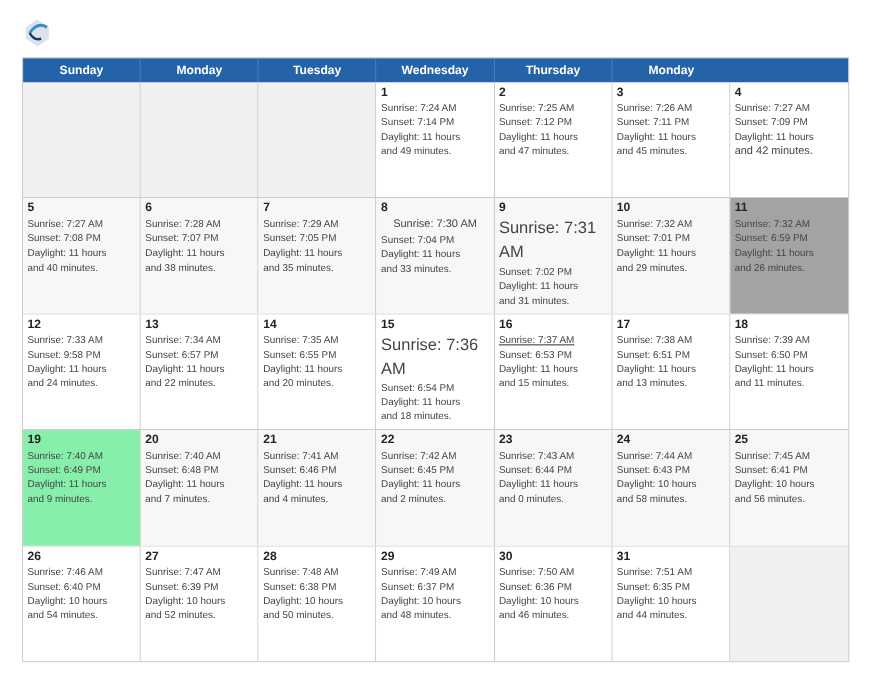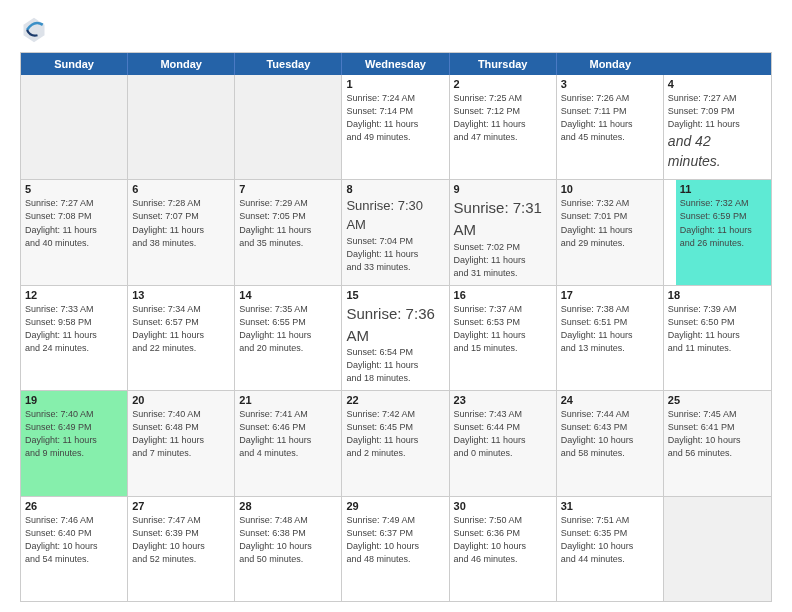--- a/index.html
+++ b/index.html
@@ -145,21 +145,21 @@
             <div style="font-size: 9px; color: rgb(68, 68, 68); line-height: 1.45;">Sunrise: 7:26 AM</div>
             <div style="font-size: 9px; color: rgb(68, 68, 68); line-height: 1.45;">Sunset: 7:11 PM</div>
             <div style="font-size: 9px; color: rgb(68, 68, 68); line-height: 1.45;">Daylight: 11 hours</div>
             <div style="font-size: 9px; color: rgb(68, 68, 68); line-height: 1.45;">and 45 minutes.</div>
           </div>
           <div style="border-right: none; border-bottom: none; padding: 3px 4px 2px; font-size: 9px; color: rgb(51, 51, 51); background: rgb(255, 255, 255); min-height: 88px;">
             <div style="font-size: 11px; font-weight: bold; color: rgb(34, 34, 34); margin-bottom: 2px;">4</div>
             <div style="font-size: 9px; color: rgb(68, 68, 68); line-height: 1.45;">Sunrise: 7:27 AM</div>
             <div style="font-size: 9px; color: rgb(68, 68, 68); line-height: 1.45;">Sunset: 7:09 PM</div>
             <div style="font-size: 9px; color: rgb(68, 68, 68); line-height: 1.45;">Daylight: 11 hours</div>
-            <div style="font-size: 14px; color: rgb(68, 68, 68); line-height: 1.45; font-style: italic;">and 42 minutes.</div>
+            <div style="font-size: 10px; color: rgb(68, 68, 68); line-height: 1.45;">and 42 minutes.</div>
           </div>
         </div>
         <div class="cal-row">
           <div style="border-right: 1px solid rgb(204, 204, 204); border-bottom: none; padding: 3px 4px 2px; font-size: 9px; color: rgb(51, 51, 51); background: rgb(247, 247, 247); min-height: 88px;">
             <div style="font-size: 11px; font-weight: bold; color: rgb(34, 34, 34); margin-bottom: 2px;">5</div>
             <div style="font-size: 9px; color: rgb(68, 68, 68); line-height: 1.45;">Sunrise: 7:27 AM</div>
             <div style="font-size: 9px; color: rgb(68, 68, 68); line-height: 1.45;">Sunset: 7:08 PM</div>
             <div style="font-size: 9px; color: rgb(68, 68, 68); line-height: 1.45;">Daylight: 11 hours</div>
             <div style="font-size: 9px; color: rgb(68, 68, 68); line-height: 1.45;">and 40 minutes.</div>
           </div>
@@ -172,40 +172,40 @@
           </div>
           <div style="border-right: 1px solid rgb(204, 204, 204); border-bottom: none; padding: 3px 4px 2px; font-size: 9px; color: rgb(51, 51, 51); background: rgb(247, 247, 247); min-height: 88px;">
             <div style="font-size: 11px; font-weight: bold; color: rgb(34, 34, 34); margin-bottom: 2px;">7</div>
             <div style="font-size: 9px; color: rgb(68, 68, 68); line-height: 1.45;">Sunrise: 7:29 AM</div>
             <div style="font-size: 9px; color: rgb(68, 68, 68); line-height: 1.45;">Sunset: 7:05 PM</div>
             <div style="font-size: 9px; color: rgb(68, 68, 68); line-height: 1.45;">Daylight: 11 hours</div>
             <div style="font-size: 9px; color: rgb(68, 68, 68); line-height: 1.45;">and 35 minutes.</div>
           </div>
           <div style="border-right: 1px solid rgb(204, 204, 204); border-bottom: none; padding: 3px 4px 2px; font-size: 9px; color: rgb(51, 51, 51); background: rgb(247, 247, 247); min-height: 88px;">
             <div style="font-size: 11px; font-weight: bold; color: rgb(34, 34, 34); margin-bottom: 2px;">8</div>
-            <div style="font-size: 13px; color: rgb(68, 68, 68); line-height: 1.45;">Sunrise: 7:30 AM</div>
+            <div style="font-size: 10px; color: rgb(68, 68, 68); line-height: 1.45; text-align: center;">Sunrise: 7:30 AM</div>
             <div style="font-size: 9px; color: rgb(68, 68, 68); line-height: 1.45;">Sunset: 7:04 PM</div>
             <div style="font-size: 9px; color: rgb(68, 68, 68); line-height: 1.45;">Daylight: 11 hours</div>
             <div style="font-size: 9px; color: rgb(68, 68, 68); line-height: 1.45;">and 33 minutes.</div>
           </div>
           <div style="border-right: 1px solid rgb(204, 204, 204); border-bottom: none; padding: 3px 4px 2px; font-size: 9px; color: rgb(51, 51, 51); background: rgb(247, 247, 247); min-height: 88px;">
             <div style="font-size: 11px; font-weight: bold; color: rgb(34, 34, 34); margin-bottom: 2px;">9</div>
             <div style="font-size: 15px; color: rgb(68, 68, 68); line-height: 1.45;">Sunrise: 7:31 AM</div>
             <div style="font-size: 9px; color: rgb(68, 68, 68); line-height: 1.45;">Sunset: 7:02 PM</div>
             <div style="font-size: 9px; color: rgb(68, 68, 68); line-height: 1.45;">Daylight: 11 hours</div>
             <div style="font-size: 9px; color: rgb(68, 68, 68); line-height: 1.45;">and 31 minutes.</div>
           </div>
           <div style="border-right: 1px solid rgb(204, 204, 204); border-bottom: none; padding: 3px 4px 2px; font-size: 9px; color: rgb(51, 51, 51); background: rgb(247, 247, 247); min-height: 88px;">
             <div style="font-size: 11px; font-weight: bold; color: rgb(34, 34, 34); margin-bottom: 2px;">10</div>
             <div style="font-size: 9px; color: rgb(68, 68, 68); line-height: 1.45;">Sunrise: 7:32 AM</div>
             <div style="font-size: 9px; color: rgb(68, 68, 68); line-height: 1.45;">Sunset: 7:01 PM</div>
             <div style="font-size: 9px; color: rgb(68, 68, 68); line-height: 1.45;">Daylight: 11 hours</div>
             <div style="font-size: 9px; color: rgb(68, 68, 68); line-height: 1.45;">and 29 minutes.</div>
           </div>
-          <div style="border-right: none; border-bottom: none; padding: 3px 4px 2px; font-size: 9px; color: rgb(51, 51, 51); background: #5eead4; min-height: 88px; margin-left: 12px;">
+          <div style="border-right: none; border-bottom: none; padding: 3px 4px 2px; font-size: 9px; color: rgb(51, 51, 51); background: #a3a3a3; min-height: 88px;">
             <div style="font-size: 11px; font-weight: bold; color: rgb(34, 34, 34); margin-bottom: 2px;">11</div>
             <div style="font-size: 9px; color: rgb(68, 68, 68); line-height: 1.45;">Sunrise: 7:32 AM</div>
             <div style="font-size: 9px; color: rgb(68, 68, 68); line-height: 1.45;">Sunset: 6:59 PM</div>
             <div style="font-size: 9px; color: rgb(68, 68, 68); line-height: 1.45;">Daylight: 11 hours</div>
             <div style="font-size: 9px; color: rgb(68, 68, 68); line-height: 1.45;">and 26 minutes.</div>
           </div>
         </div>
         <div class="cal-row">
           <div style="border-right: 1px solid rgb(204, 204, 204); border-bottom: none; padding: 3px 4px 2px; font-size: 9px; color: rgb(51, 51, 51); background: rgb(255, 255, 255); min-height: 88px;">
             <div style="font-size: 11px; font-weight: bold; color: rgb(34, 34, 34); margin-bottom: 2px;">12</div>
@@ -230,21 +230,21 @@
           </div>
           <div style="border-right: 1px solid rgb(204, 204, 204); border-bottom: none; padding: 3px 4px 2px; font-size: 9px; color: rgb(51, 51, 51); background: rgb(255, 255, 255); min-height: 88px;">
             <div style="font-size: 11px; font-weight: bold; color: rgb(34, 34, 34); margin-bottom: 2px;">15</div>
             <div style="font-size: 15px; color: rgb(68, 68, 68); line-height: 1.45;">Sunrise: 7:36 AM</div>
             <div style="font-size: 9px; color: rgb(68, 68, 68); line-height: 1.45;">Sunset: 6:54 PM</div>
             <div style="font-size: 9px; color: rgb(68, 68, 68); line-height: 1.45;">Daylight: 11 hours</div>
             <div style="font-size: 9px; color: rgb(68, 68, 68); line-height: 1.45;">and 18 minutes.</div>
           </div>
           <div style="border-right: 1px solid rgb(204, 204, 204); border-bottom: none; padding: 3px 4px 2px; font-size: 9px; color: rgb(51, 51, 51); background: rgb(255, 255, 255); min-height: 88px;">
             <div style="font-size: 11px; font-weight: bold; color: rgb(34, 34, 34); margin-bottom: 2px;">16</div>
-            <div style="font-size: 9px; color: rgb(68, 68, 68); line-height: 1.45;">Sunrise: 7:37 AM</div>
+            <div style="font-size: 9px; color: rgb(68, 68, 68); line-height: 1.45; text-decoration: underline;">Sunrise: 7:37 AM</div>
             <div style="font-size: 9px; color: rgb(68, 68, 68); line-height: 1.45;">Sunset: 6:53 PM</div>
             <div style="font-size: 9px; color: rgb(68, 68, 68); line-height: 1.45;">Daylight: 11 hours</div>
             <div style="font-size: 9px; color: rgb(68, 68, 68); line-height: 1.45;">and 15 minutes.</div>
           </div>
           <div style="border-right: 1px solid rgb(204, 204, 204); border-bottom: none; padding: 3px 4px 2px; font-size: 9px; color: rgb(51, 51, 51); background: rgb(255, 255, 255); min-height: 88px;">
             <div style="font-size: 11px; font-weight: bold; color: rgb(34, 34, 34); margin-bottom: 2px;">17</div>
             <div style="font-size: 9px; color: rgb(68, 68, 68); line-height: 1.45;">Sunrise: 7:38 AM</div>
             <div style="font-size: 9px; color: rgb(68, 68, 68); line-height: 1.45;">Sunset: 6:51 PM</div>
             <div style="font-size: 9px; color: rgb(68, 68, 68); line-height: 1.45;">Daylight: 11 hours</div>
             <div style="font-size: 9px; color: rgb(68, 68, 68); line-height: 1.45;">and 13 minutes.</div>

